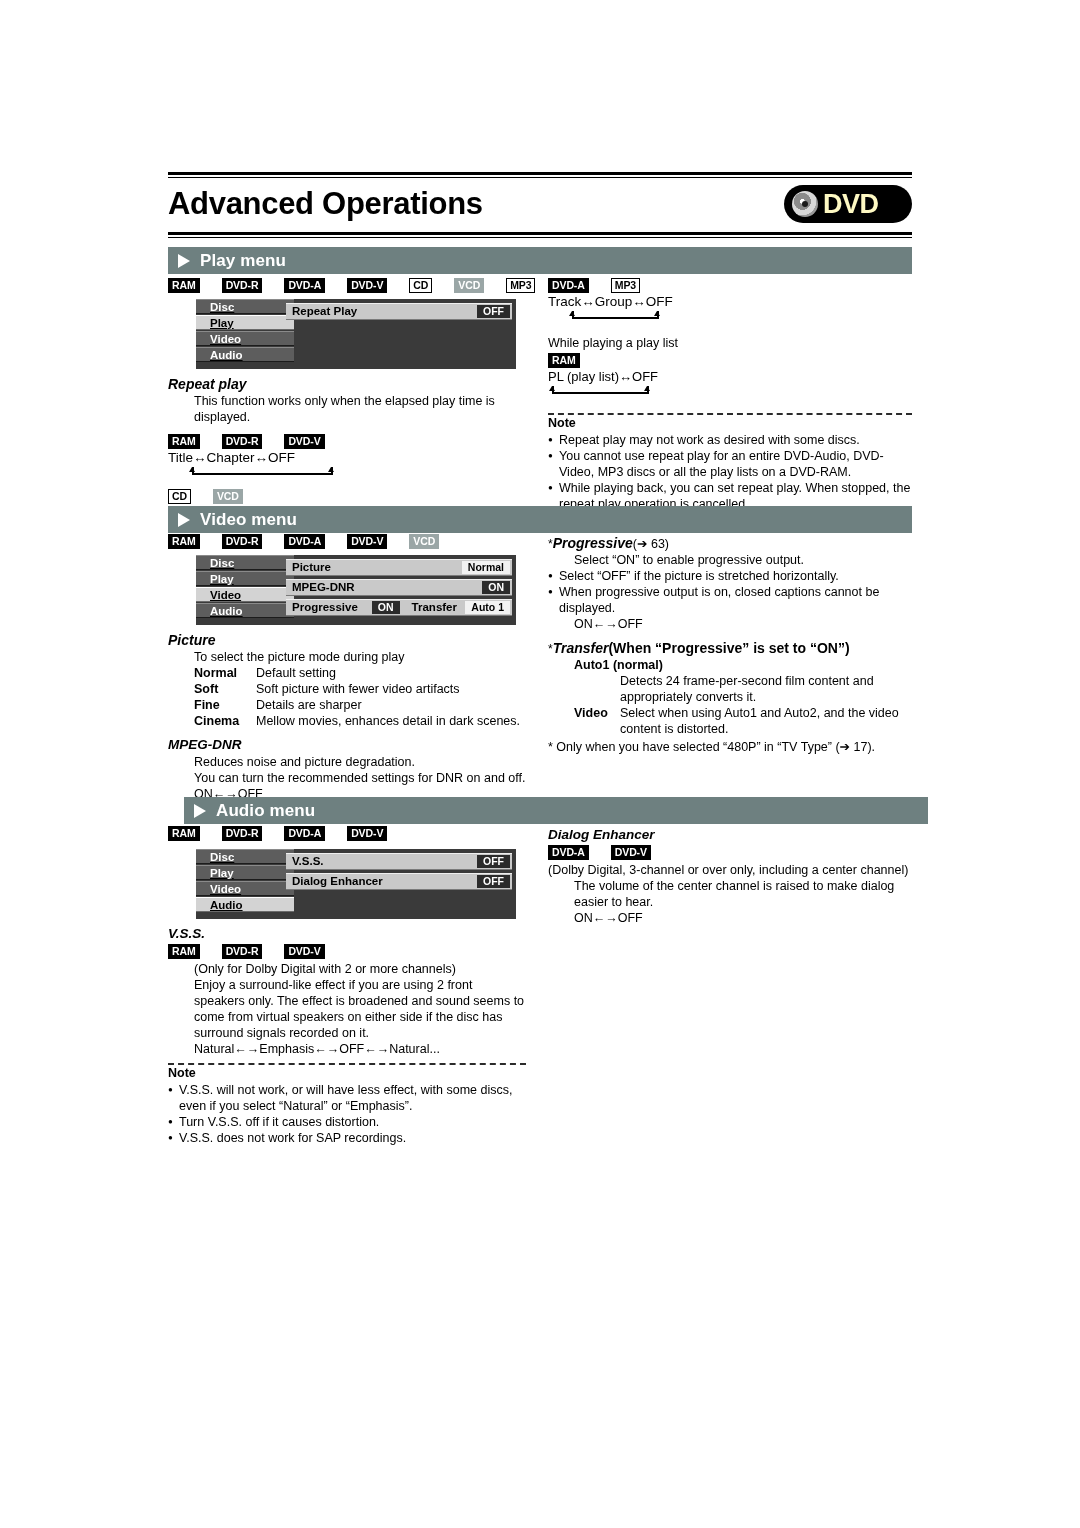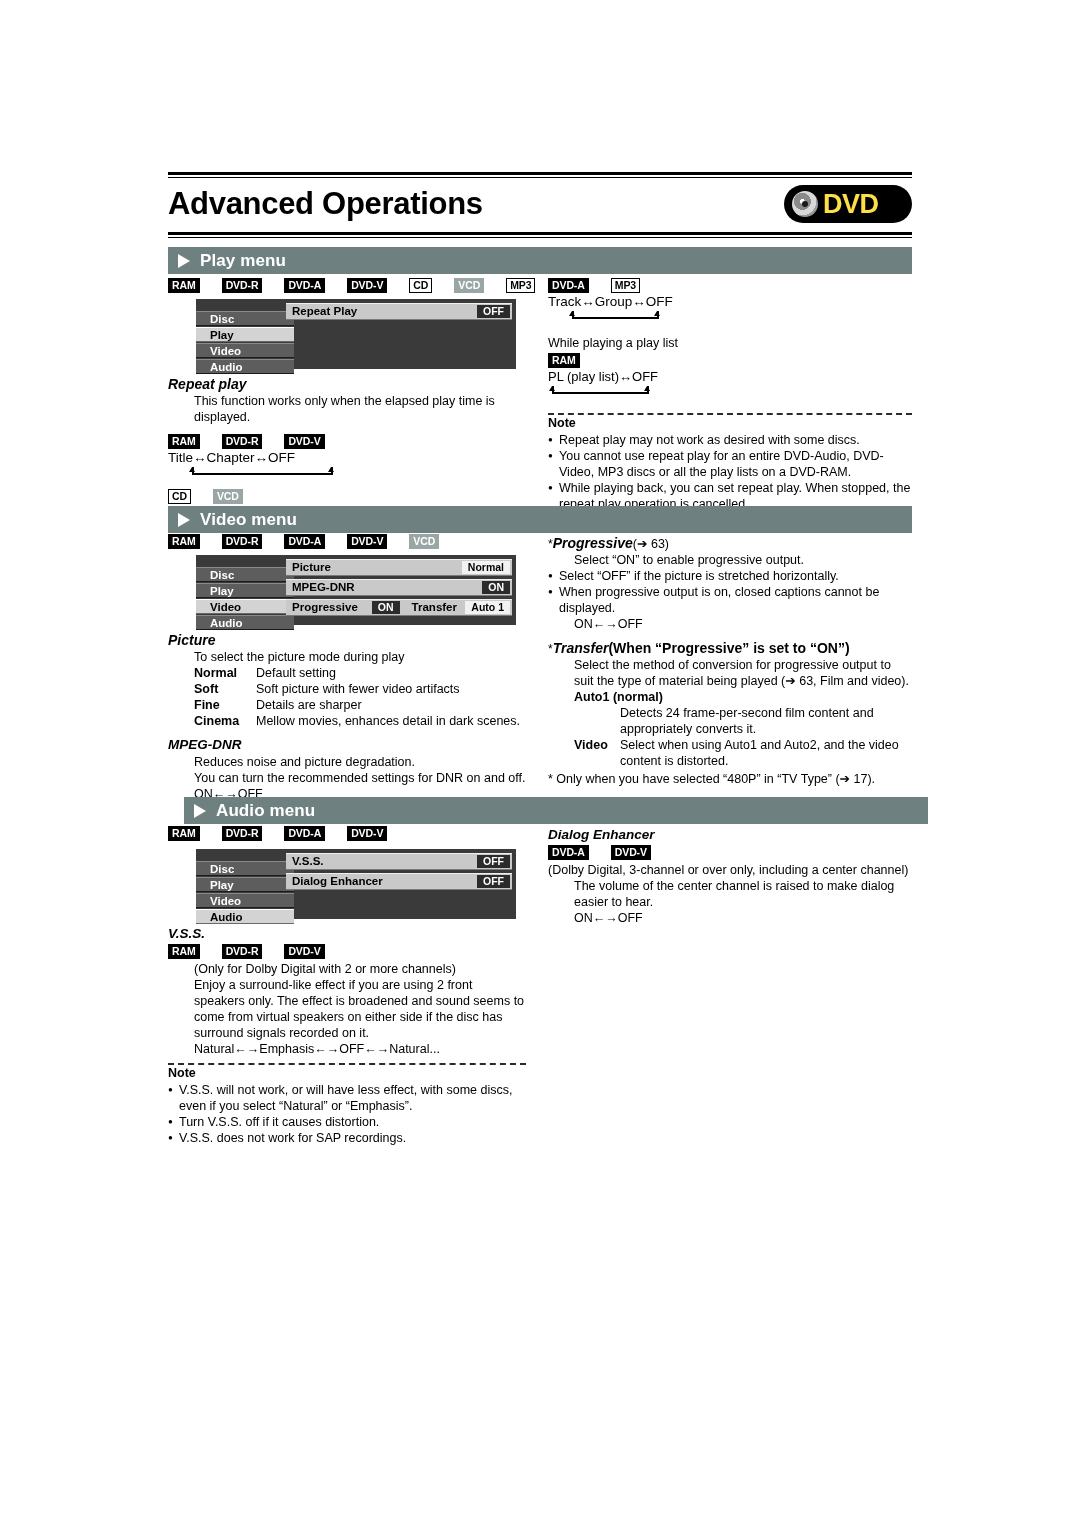--- a/index.html
+++ b/index.html
@@ -15,42 +15,42 @@
   .title-row{position:absolute;left:168px;top:182px;width:744px;height:48px;}
   .page-title{position:absolute;left:0;top:0;font-size:31px;font-weight:bold;letter-spacing:-0.3px;
               line-height:44px;color:#000;}
   .dvd-logo{position:absolute;right:0;top:3px;width:128px;height:38px;background:#000;
             border-radius:19px;display:flex;align-items:center;justify-content:flex-start;padding-left:8px;box-sizing:border-box;}
   .dvd-disc{width:26px;height:26px;border-radius:50%;
             background:radial-gradient(circle at 40% 40%,#ffffff 0 10%,#8a8a8a 11% 38%,#d8d8d8 39% 62%,#9a9a9a 63% 100%);
             position:relative;flex:0 0 auto;}
   .dvd-disc::after{content:"";position:absolute;left:50%;top:50%;width:6px;height:6px;margin:-3px 0 0 -3px;
             border-radius:50%;background:#1a1a1a;}
-  .dvd-text{color:#fde047;font-size:27px;font-weight:bold;letter-spacing:-0.5px;margin-left:5px;line-height:1;}
+  .dvd-text{color:#fef9c3;font-size:27px;font-weight:bold;letter-spacing:-0.5px;margin-left:5px;line-height:1;}
 
   .title-rule{position:absolute;left:168px;top:232px;width:744px;}
 
   
   .sect-bar{position:absolute;left:168px;width:744px;height:27px;background:#6e8080;
             display:flex;align-items:center;}
   .sect-tri{width:0;height:0;border-left:12px solid #fff;border-top:7px solid transparent;
             border-bottom:7px solid transparent;margin-left:10px;}
   .sect-label{color:#fff;font-size:17px;font-weight:bold;margin-left:10px;letter-spacing:0.1px;}
 
   
   .badges{display:flex;gap:22px;align-items:center;}
   .badge{display:inline-block;font-size:10.5px;font-weight:bold;line-height:13px;padding:1px 4px;
          letter-spacing:-0.1px;white-space:nowrap;}
   .badge.black{background:#000;color:#fff;}
   .badge.gray{background:#9aa6a6;color:#fff;}
   .badge.white{background:#fff;color:#000;border:1.5px solid #000;padding:0px 3px;}
 
   
   .osd{position:relative;background:#3a3a3a;box-sizing:border-box;}
-  .osd-side{position:absolute;left:0;top:12px;width:98px;}
+  .osd-side{position:absolute;left:0;top:0;width:98px;text-decoration:underline;}
   .osd-tab{height:15px;line-height:15px;font-size:11.5px;font-weight:bold;padding-left:14px;
            box-sizing:border-box;margin-bottom:1px;color:#fff;background:#5d5d5d;
            border-top:1px solid #8a8a8a;border-bottom:1px solid #1c1c1c;}
   .osd-tab.sel{background:#d3d3d3;color:#000;border-top:1px solid #ffffff;border-bottom:1px solid #6a6a6a;}
   .osd-rows{position:absolute;left:90px;top:4px;right:4px;}
   .osd-row{height:15px;background:#c9c9c9;margin-bottom:3px;display:flex;align-items:center;
            position:relative;border-top:1px solid #efefef;border-bottom:1px solid #7a7a7a;}
   .osd-row-label{font-size:11.5px;font-weight:bold;color:#000;margin-left:6px;line-height:13px;}
   .chip{font-size:10.5px;font-weight:bold;line-height:13px;padding:0 6px;height:13px;
         display:flex;align-items:center;}
@@ -288,21 +288,20 @@
     <div class="indent">Select “ON” to enable progressive output.</div>
     <ul class="bullet-list indent">
       <li>Select “OFF” if the picture is stretched horizontally.</li>
       <li>When progressive output is on, closed captions cannot be displayed.</li>
     </ul>
     <div class="indent">ON←→OFF</div>
 
     <div style="margin-top:7px;">
       <span style="font-size:12px;">*</span><span class="h-it">Transfer</span><span style="font-size:14px;font-weight:bold;">(When “Progressive” is set to “ON”)</span>
     </div>
-    <div class="indent">Select the method of conversion for progressive output to suit the type of material being played (➔ 63, Film and video).</div>
     <div class="indent">
       <div style="font-weight:bold;">Auto1 (normal)</div>
       <div class="indent2">Detects 24 frame-per-second film content and appropriately converts it.</div>
       <div class="dl-row">
         <span class="dl-term" style="width:46px;">Video</span>
         <span class="dl-def">Select when using Auto1 and Auto2, and the video content is distorted.</span>
       </div>
     </div>
     <div style="margin-top:2px;">*  Only when you have selected “480P” in “TV Type” (➔ 17).</div>
   </div>

